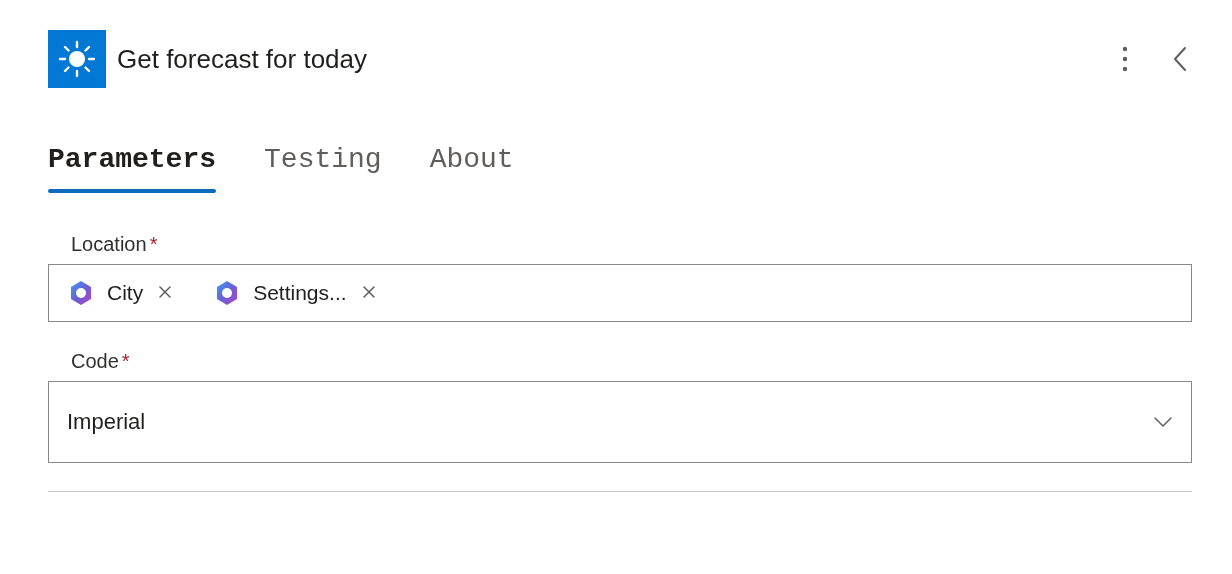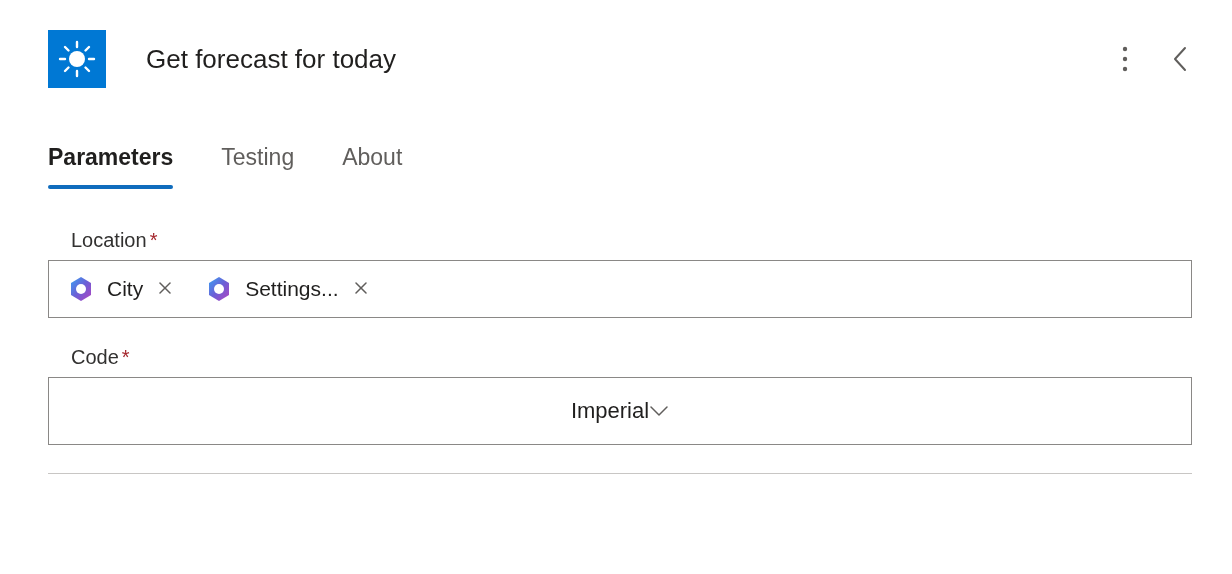--- a/index.html
+++ b/index.html
@@ -10,21 +10,21 @@
     width: 1232px;
     height: 574px;
     overflow: hidden;
   }
   .panel {
     padding: 30px 40px 0 48px;
   }
   .panel-header {
     display: flex;
     align-items: center;
-    gap: 40px;
+    gap: 11px;
     margin-bottom: 56px;
   }
   .action-icon {
     width: 58px;
     height: 58px;
     background: #0078d4;
     display: flex;
     align-items: center;
     justify-content: center;
     flex-shrink: 0;
@@ -49,29 +49,29 @@
     align-items: center;
     justify-content: center;
     padding: 4px;
   }
   .tabs {
     display: flex;
     gap: 48px;
     margin-bottom: 48px;
   }
   .tab {
-    font-size: 23px;
+    font-size: 28px;
     font-weight: 400;
     color: #605e5c;
     cursor: pointer;
     padding-bottom: 10px;
     position: relative;
     background: none;
     border: none;
-    font-family: Liberation Sans, sans-serif;
+    font-family: Liberation Mono, monospace;
   }
   .tab.active {
     color: #201f1e;
     font-weight: 600;
   }
   .tab.active::after {
     content: "";
     position: absolute;
     left: 0;
     bottom: -8px;
@@ -92,21 +92,21 @@
   }
   .required {
     color: #a4262c;
     margin-left: 3px;
   }
   .token-field {
     border: 1px solid #8a8886;
     padding: 8px 10px;
     display: flex;
     align-items: center;
-    gap: 16px;
+    gap: 24px;
     min-height: 56px;
     width: 100%;
   }
   .token {
     display: flex;
     align-items: center;
     gap: 10px;
     padding: 4px 6px;
     font-size: 21px;
     color: #201f1e;
@@ -122,24 +122,24 @@
     font-size: 17px;
     color: #605e5c;
     cursor: pointer;
     background: none;
     border: none;
     margin-left: 2px;
     padding: 0 4px;
   }
   .select-field {
     border: 1px solid #8a8886;
-    padding: 20px 18px;
-    display: flex;
-    align-items: center;
-    justify-content: center;
+    padding: 27px 18px;
+    display: flex;
+    align-items: center;
+    justify-content: space-between;
     min-height: 56px;
     width: 100%;
     cursor: pointer;
     background: #fff;
   }
   .select-value {
     font-size: 22px;
     color: #201f1e;
   }
   .divider {

